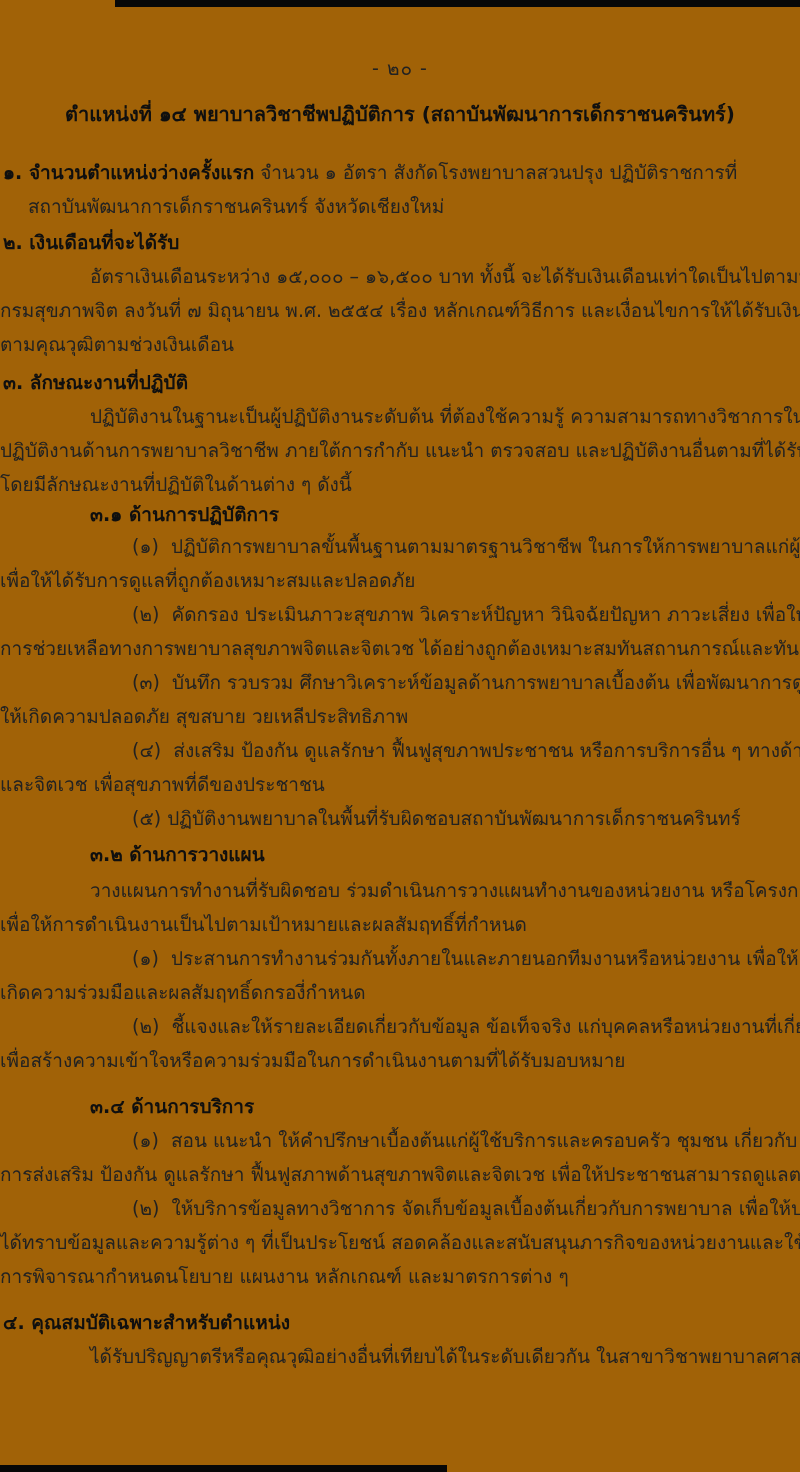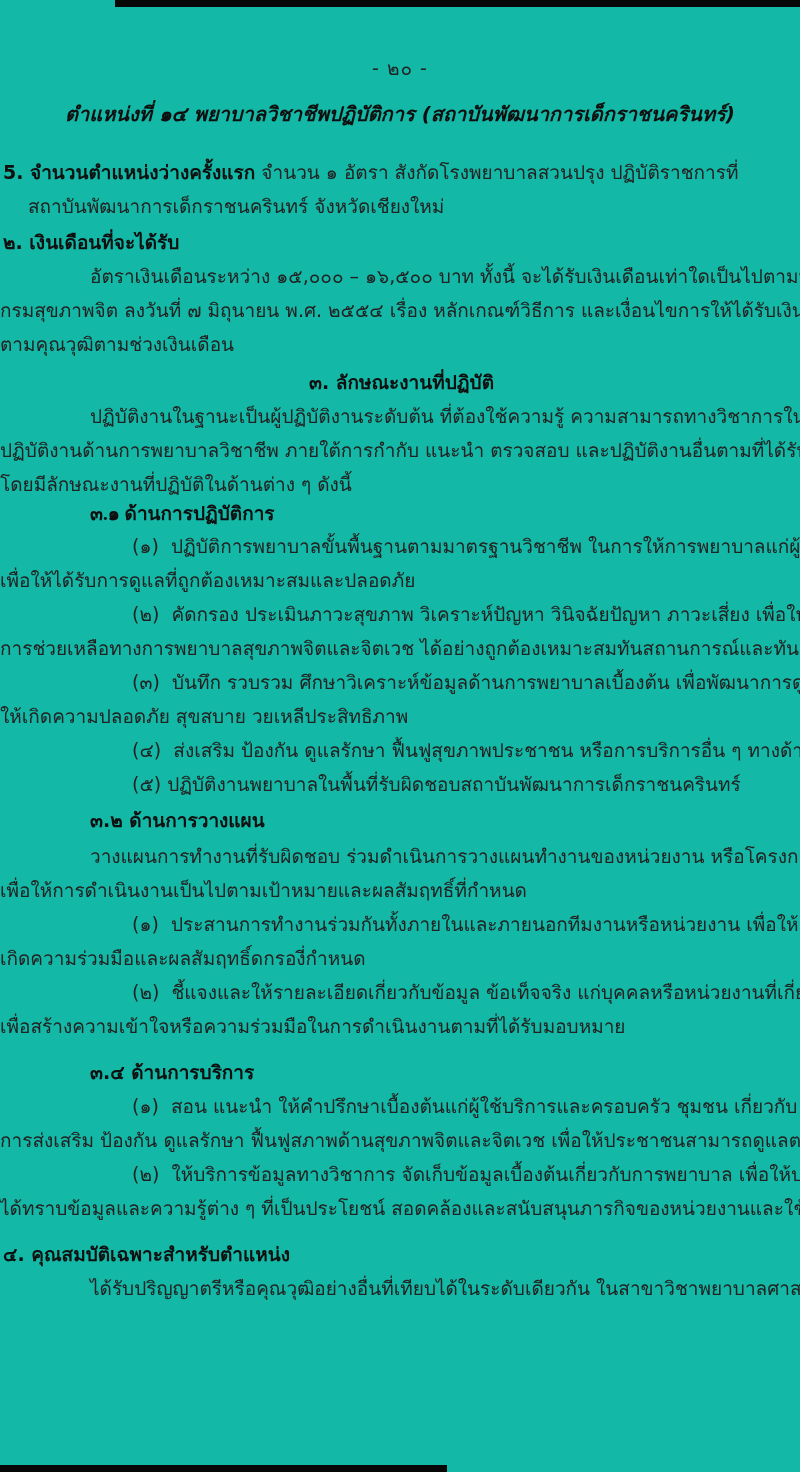--- a/index.html
+++ b/index.html
@@ -1,95 +1,97 @@
 <!DOCTYPE html>
 <html><head>
 <meta charset="utf-8">
 <style>
   html,body{margin:0;padding:0;background:#e8e8e8;}
   .page{
     position:relative;
     width:800px;height:1472px;
-    background:#14b8a6;
+    background:#a16207;
     overflow:hidden;
     box-sizing:border-box;
     padding-top:51px;
     font-family:"DejaVu Sans","Liberation Sans",sans-serif;
     color:#222;
   }
   .ln{
     white-space:pre;
     height:34px;
     line-height:34px;
     font-size:19px;
   }
   .b{font-weight:bold;color:#0f0f0f;}
   .center{text-align:center;}
   .pnum{font-size:19px;letter-spacing:1px;}
-  .title{font-size:20px;margin-top:12px;font-style:italic;}
+  .title{font-size:20px;margin-top:12px;}
   .h-sec{margin-left:3px;}
   .ind-c{margin-left:28px;}
   .ind-p{margin-left:90px;}
   .ind-i{margin-left:132px;}
   .mt2{margin-top:2px;}
-  .mt4{margin-top:4px;text-align:center;}
+  .mt4{margin-top:4px;}
   .mt10{margin-top:10px;}
   .mt12{margin-top:12px;}
   .mt24{margin-top:24px;}
-  .mtn4{margin-top:-4px;font-family:Liberation Serif, serif;}
+  .mtn4{margin-top:-4px;}
   .mtn2{margin-top:-2px;}
   .bar{position:absolute;background:#070707;}
   .bar-top{top:0;left:115px;width:685px;height:7px;}
   .bar-bottom{bottom:0;left:0;width:447px;height:7px;}
 </style>
 </head>
 <body>
 
 <div class="page">
   <div class="bar bar-top"></div>
 
   <div class="ln center pnum">- ๒๐ -</div>
 
   <div class="ln center title b">ตำแหน่งที่ ๑๔ พยาบาลวิชาชีพปฏิบัติการ (สถาบันพัฒนาการเด็กราชนครินทร์)</div>
 
-  <div class="ln h-sec mt24"><span class="b">5. จำนวนตำแหน่งว่างครั้งแรก</span><span> จำนวน ๑ อัตรา สังกัดโรงพยาบาลสวนปรุง ปฏิบัติราชการที่</span></div>
+  <div class="ln h-sec mt24"><span class="b">๑. จำนวนตำแหน่งว่างครั้งแรก</span><span> จำนวน ๑ อัตรา สังกัดโรงพยาบาลสวนปรุง ปฏิบัติราชการที่</span></div>
   <div class="ln ind-c">สถาบันพัฒนาการเด็กราชนครินทร์ จังหวัดเชียงใหม่</div>
 
   <div class="ln h-sec b mt2">๒. เงินเดือนที่จะได้รับ</div>
   <div class="ln ind-p">อัตราเงินเดือนระหว่าง ๑๕,๐๐๐ – ๑๖,๕๐๐ บาท ทั้งนี้ จะได้รับเงินเดือนเท่าใดเป็นไปตามประกาศ</div>
   <div class="ln">กรมสุขภาพจิต ลงวันที่ ๗ มิถุนายน พ.ศ. ๒๕๕๔ เรื่อง หลักเกณฑ์วิธีการ และเงื่อนไขการให้ได้รับเงินเดือน</div>
   <div class="ln">ตามคุณวุฒิตามช่วงเงินเดือน</div>
 
   <div class="ln h-sec b mt4">๓. ลักษณะงานที่ปฏิบัติ</div>
   <div class="ln ind-p">ปฏิบัติงานในฐานะเป็นผู้ปฏิบัติงานระดับต้น ที่ต้องใช้ความรู้ ความสามารถทางวิชาการในการทำงาน</div>
   <div class="ln">ปฏิบัติงานด้านการพยาบาลวิชาชีพ ภายใต้การกำกับ แนะนำ ตรวจสอบ และปฏิบัติงานอื่นตามที่ได้รับมอบหมาย</div>
   <div class="ln">โดยมีลักษณะงานที่ปฏิบัติในด้านต่าง ๆ ดังนี้</div>
 
   <div class="ln ind-p b mtn4">๓.๑ ด้านการปฏิบัติการ</div>
   <div class="ln ind-i mtn2">(๑)  ปฏิบัติการพยาบาลขั้นพื้นฐานตามมาตรฐานวิชาชีพ ในการให้การพยาบาลแก่ผู้ใช้บริการ</div>
   <div class="ln">เพื่อให้ได้รับการดูแลที่ถูกต้องเหมาะสมและปลอดภัย</div>
   <div class="ln ind-i">(๒)  คัดกรอง ประเมินภาวะสุขภาพ วิเคราะห์ปัญหา วินิจฉัยปัญหา ภาวะเสี่ยง เพื่อให้</div>
   <div class="ln">การช่วยเหลือทางการพยาบาลสุขภาพจิตและจิตเวช ได้อย่างถูกต้องเหมาะสมทันสถานการณ์และทันเวลา</div>
   <div class="ln ind-i">(๓)  บันทึก รวบรวม ศึกษาวิเคราะห์ข้อมูลด้านการพยาบาลเบื้องต้น เพื่อพัฒนาการดูแลผู้ป่วย</div>
   <div class="ln">ให้เกิดความปลอดภัย สุขสบาย วยเหลีประสิทธิภาพ</div>
   <div class="ln ind-i">(๔)  ส่งเสริม ป้องกัน ดูแลรักษา ฟื้นฟูสุขภาพประชาชน หรือการบริการอื่น ๆ ทางด้านสุขภาพจิต</div>
+  <div class="ln">และจิตเวช เพื่อสุขภาพที่ดีของประชาชน</div>
   <div class="ln ind-i">(๕) ปฏิบัติงานพยาบาลในพื้นที่รับผิดชอบสถาบันพัฒนาการเด็กราชนครินทร์</div>
 
   <div class="ln ind-p b mt2">๓.๒ ด้านการวางแผน</div>
   <div class="ln ind-p mt2">วางแผนการทำงานที่รับผิดชอบ ร่วมดำเนินการวางแผนทำงานของหน่วยงาน หรือโครงการ</div>
   <div class="ln">เพื่อให้การดำเนินงานเป็นไปตามเป้าหมายและผลสัมฤทธิ์ที่กำหนด</div>
 
   <div class="ln ind-i">(๑)  ประสานการทำงานร่วมกันทั้งภายในและภายนอกทีมงานหรือหน่วยงาน เพื่อให้</div>
   <div class="ln">เกิดความร่วมมือและผลสัมฤทธิ์ดกรองี่กำหนด</div>
   <div class="ln ind-i">(๒)  ชี้แจงและให้รายละเอียดเกี่ยวกับข้อมูล ข้อเท็จจริง แก่บุคคลหรือหน่วยงานที่เกี่ยวข้อง</div>
   <div class="ln">เพื่อสร้างความเข้าใจหรือความร่วมมือในการดำเนินงานตามที่ได้รับมอบหมาย</div>
 
   <div class="ln ind-p b mt12">๓.๔ ด้านการบริการ</div>
   <div class="ln ind-i">(๑)  สอน แนะนำ ให้คำปรึกษาเบื้องต้นแก่ผู้ใช้บริการและครอบครัว ชุมชน เกี่ยวกับ</div>
   <div class="ln">การส่งเสริม ป้องกัน ดูแลรักษา ฟื้นฟูสภาพด้านสุขภาพจิตและจิตเวช เพื่อให้ประชาชนสามารถดูแลตนเองได้</div>
   <div class="ln ind-i">(๒)  ให้บริการข้อมูลทางวิชาการ จัดเก็บข้อมูลเบื้องต้นเกี่ยวกับการพยาบาล เพื่อให้ประชาชน</div>
   <div class="ln">ได้ทราบข้อมูลและความรู้ต่าง ๆ ที่เป็นประโยชน์ สอดคล้องและสนับสนุนภารกิจของหน่วยงานและใช้ประกอบ</div>
+  <div class="ln">การพิจารณากำหนดนโยบาย แผนงาน หลักเกณฑ์ และมาตรการต่าง ๆ</div>
 
   <div class="ln h-sec b mt12">๔. คุณสมบัติเฉพาะสำหรับตำแหน่ง</div>
   <div class="ln ind-p">ได้รับปริญญาตรีหรือคุณวุฒิอย่างอื่นที่เทียบได้ในระดับเดียวกัน ในสาขาวิชาพยาบาลศาสตร์</div>
 
   <div class="bar bar-bottom"></div>
 </div>
 
 </body></html>

